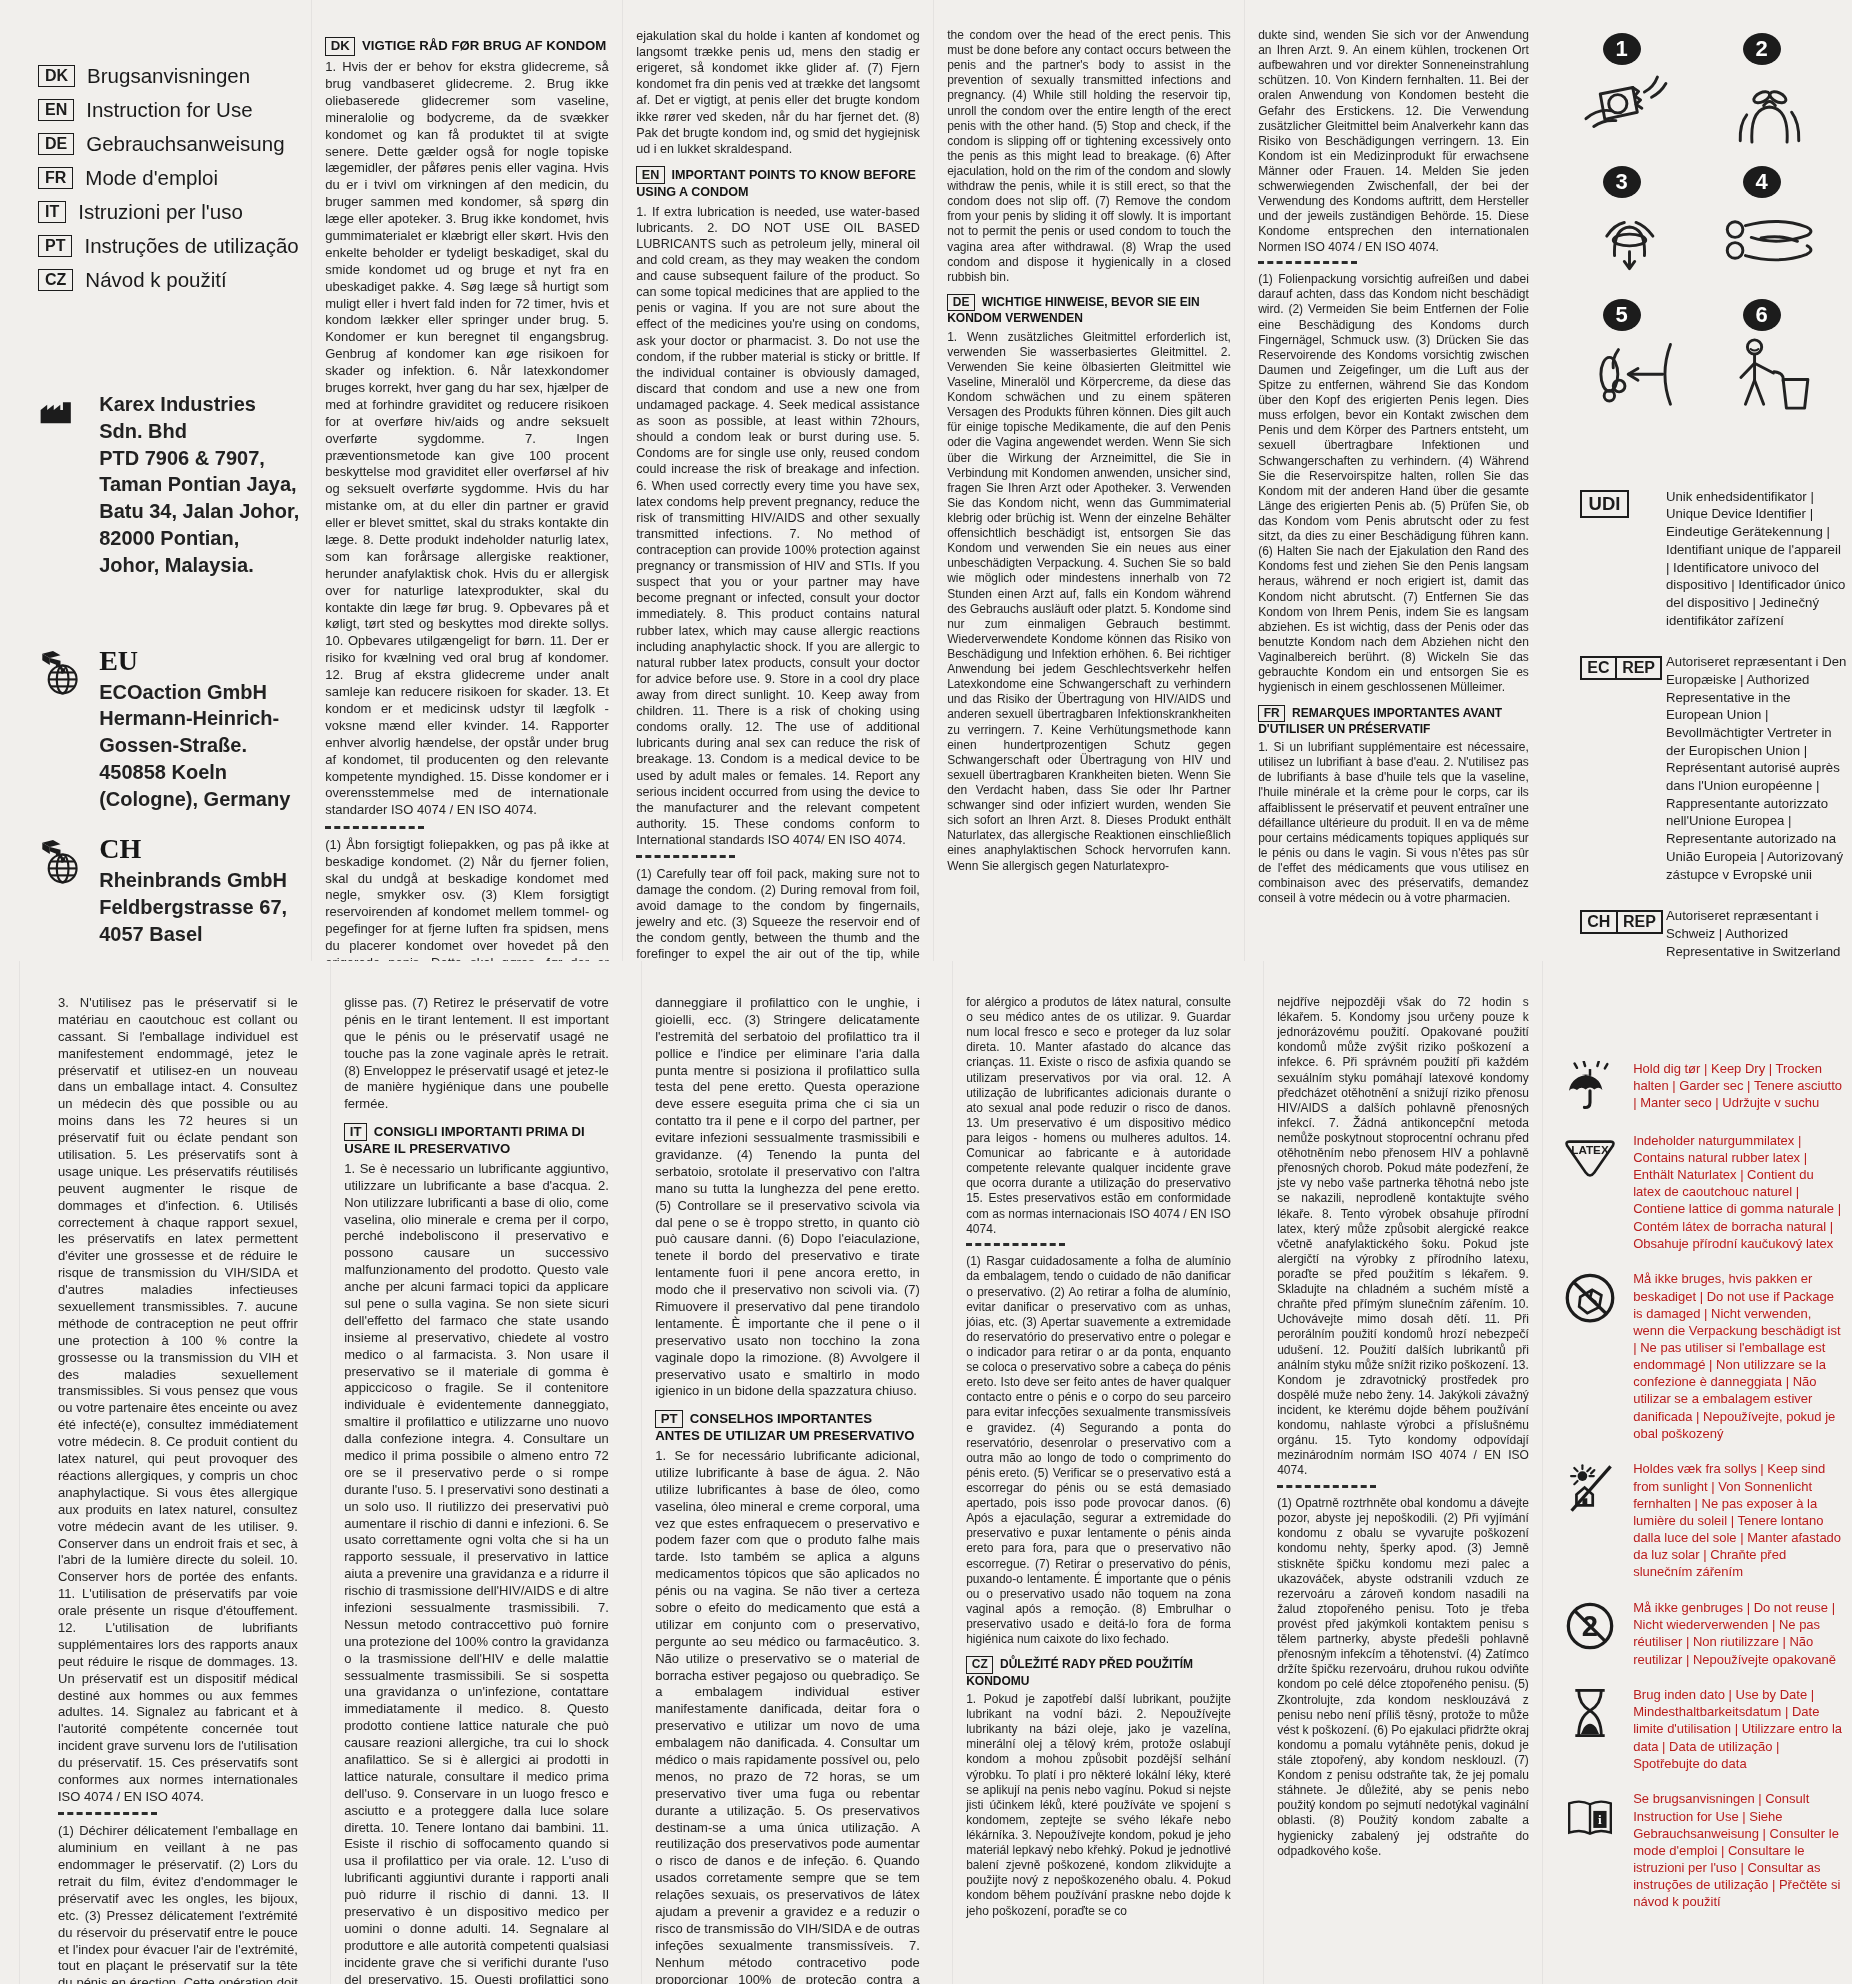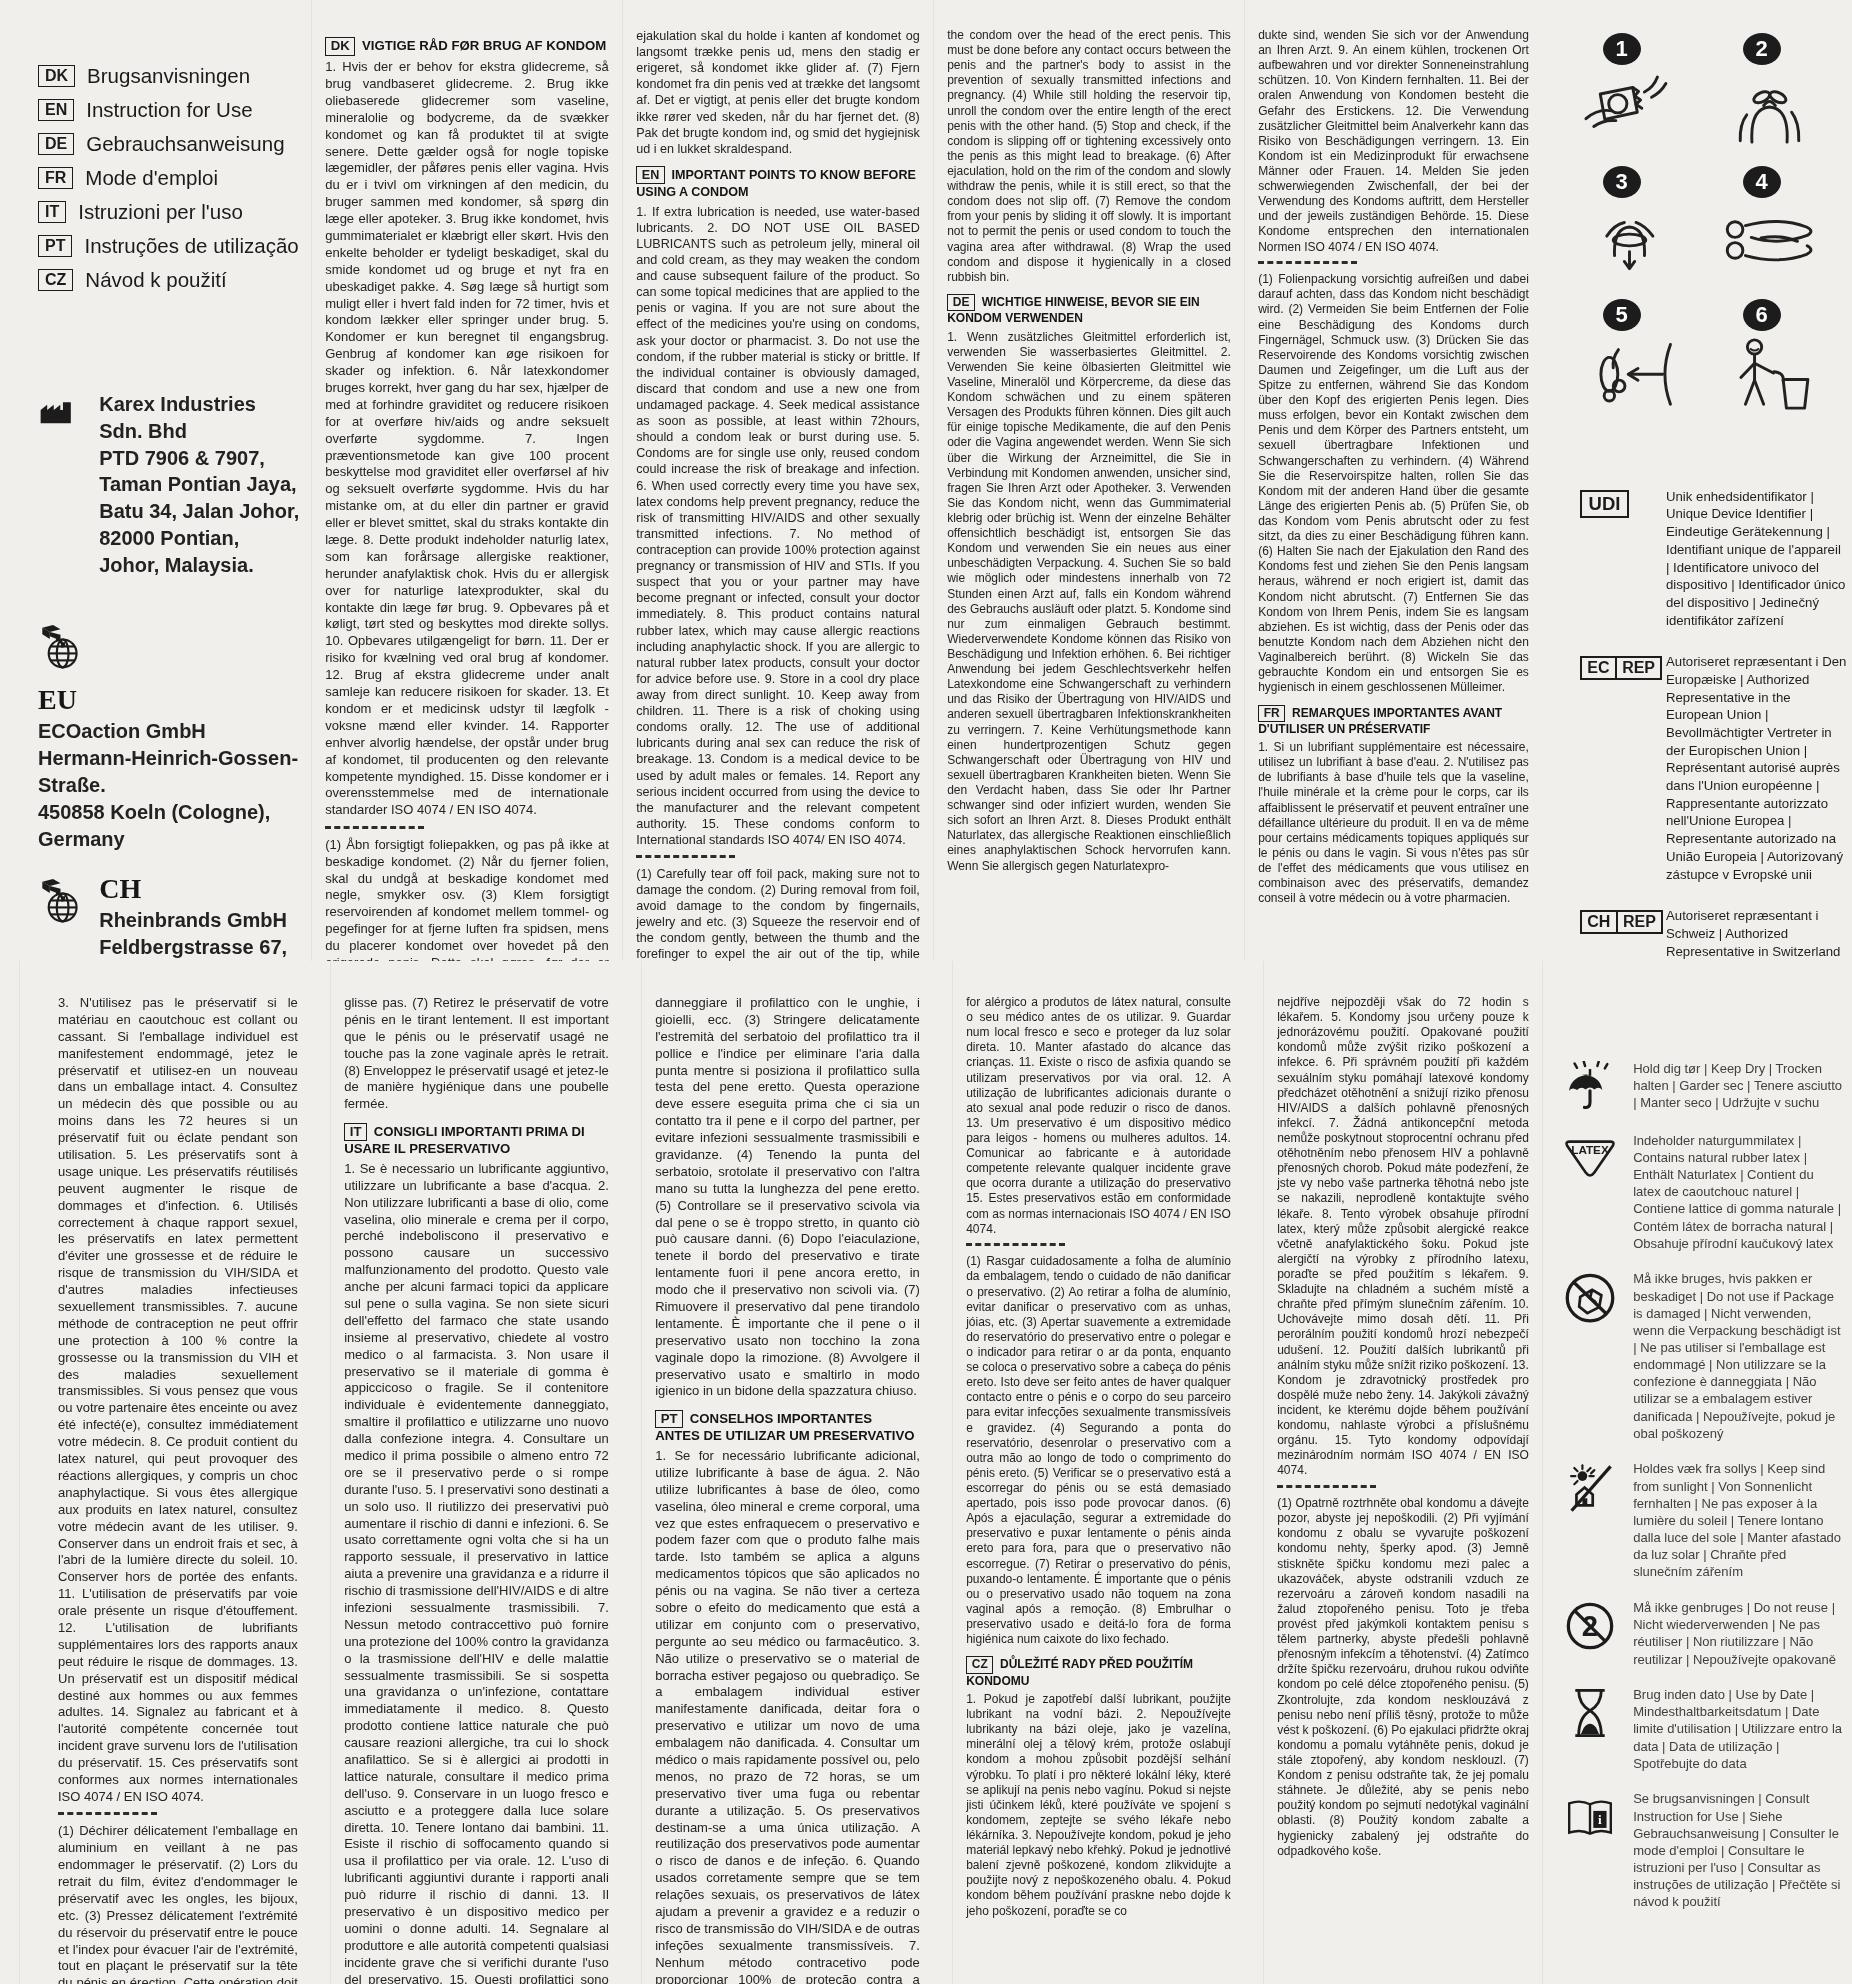--- a/index.html
+++ b/index.html
@@ -20,21 +20,21 @@
   
   .colA{padding:64px 8px 0 38px;overflow:hidden;}
   .lang-row{display:flex;align-items:center;gap:12px;margin-bottom:10px;}
   .lang-row .code-badge{font-size:16px;padding:0.7px 6px;margin:0;}
   .lang-label{font-size:20.5px;color:#1b1b1b;}
   .addr-block{display:flex;gap:13.2px;align-items:flex-start;}
   .addr-icon{width:48px;flex:none;padding-top:2.6px;}
   .addr-title{font-size:28px;font-weight:700;font-family:"Liberation Serif",serif;line-height:1;margin-bottom:4px;color:#161616;}
   .addr-text{font-size:20px;font-weight:700;line-height:1.34;white-space:pre-line;color:#222;}
   .mt-manu{margin-top:99px;}
-  .mt-eu{margin-top:42px;flex-direction:column;}
+  .mt-eu{margin-top:68px;}
   .mt-ch{margin-top:22.5px;}
   .mt-ecrep{margin-top:40px;}
   
   .right-top{padding:33px 6.6px 0 38px;overflow:hidden;}
   #steps{display:grid;grid-template-columns:112px 112px;column-gap:28px;row-gap:18.5px;}
   .step-num{width:38px;height:32px;background:#1c1c1c;border-radius:50%;color:#fff;
             font-weight:700;font-size:22px;display:flex;align-items:center;justify-content:center;
             margin:0 0 2.6px 22.5px;}
   .step-art svg{width:99px;height:78px;}
   #udi-rows{margin-top:74px;}
@@ -43,21 +43,21 @@
   .info-text{font-size:13.2px;line-height:1.34;color:#1f1f1f;font-weight:400;text-align:left;}
   .box-label{border:2.6px solid #1c1c1c;font-weight:700;font-size:18.5px;padding:0.7px 6.6px;display:inline-block;color:#1c1c1c;}
   .box-pair{display:inline-flex;border:2.6px solid #1c1c1c;font-weight:700;font-size:16px;color:#1c1c1c;}
   .box-pair span{padding:1.3px 5.3px;}
   .box-pair span + span{border-left:2.6px solid #1c1c1c;}
   
   .right-bot{padding:99px 9.3px 0 16px;overflow:hidden;border-left:0.7px solid rgba(0,0,0,0.05);}
   .sym-row{display:flex;gap:13.2px;margin-bottom:18.5px;align-items:flex-start;}
   .sym-icon{width:61px;flex:none;display:flex;justify-content:center;padding-top:1.3px;}
   .sym-icon svg{width:52px;height:52px;}
-  .sym-text{font-size:13px;line-height:1.32;color:#404040;flex:1;}
+  .sym-text{font-size:13px;line-height:1.32;color:#b91c1c;flex:1;}
 </style>
 </head>
 <body>
 
 <div class="page">
   <div class="band band-top">
 
     <div class="colA">
       <div id="lang-list">
           <div class="lang-row">

